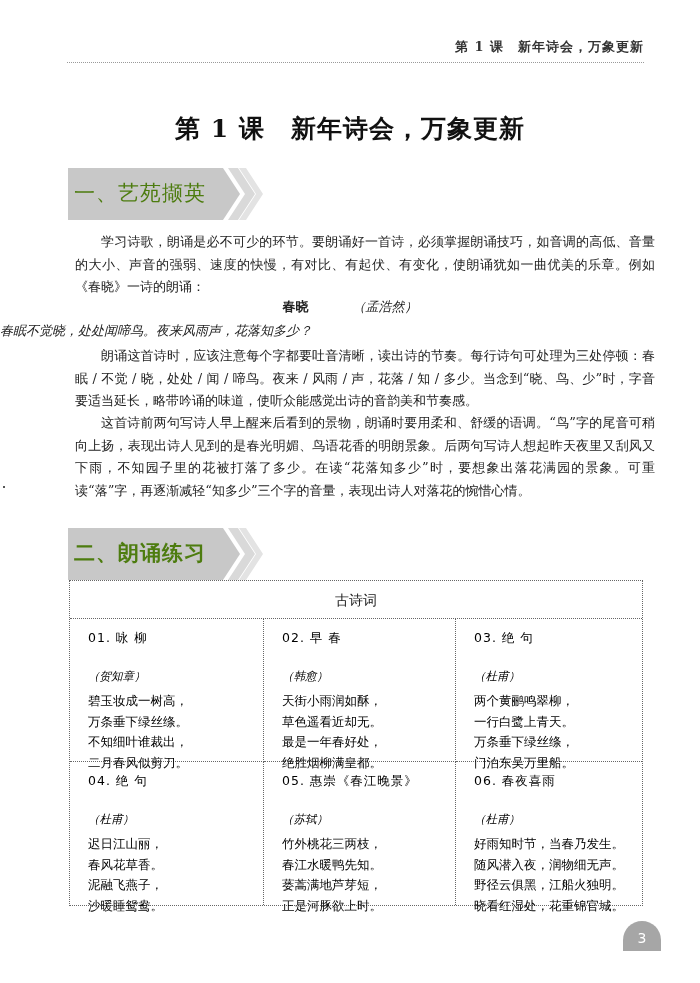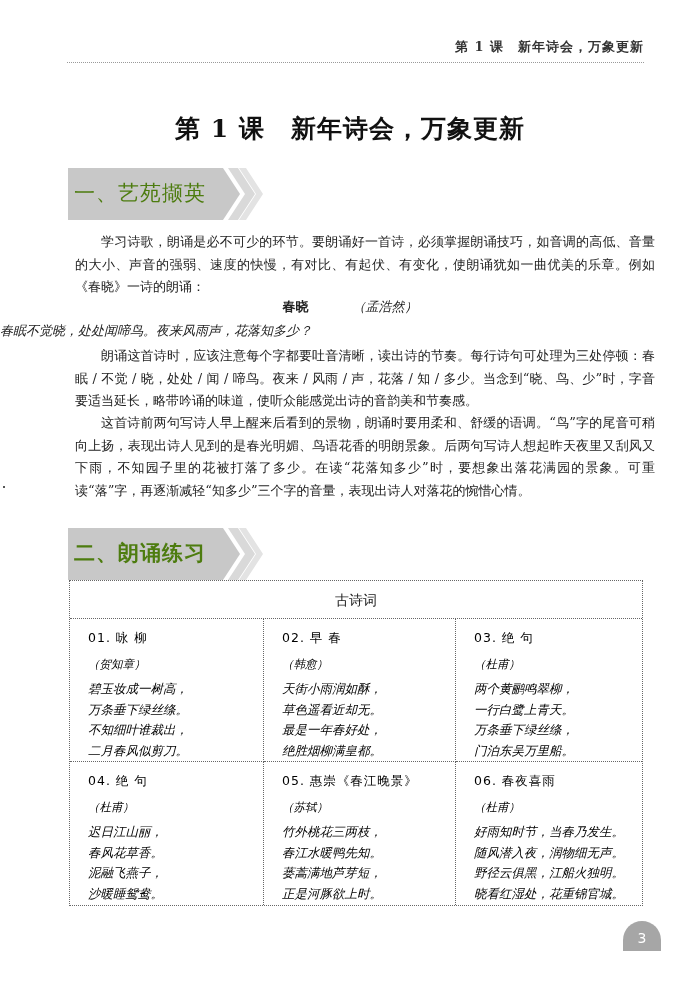--- a/index.html
+++ b/index.html
@@ -62,22 +62,22 @@
     height: 143px; padding: 8px 0 0 18px;
     border-right: 1px dotted #666; border-bottom: 1px dotted #666;
     font-size: 12.5px; color: #000000;
   }
   .cell:nth-child(3n) { border-right: none; }
   .cell:nth-child(n+4) { border-bottom: none; height: 143px; }
   .cell-title {
     font-family: "DejaVu Sans", "Liberation Sans", sans-serif;
     font-size: 12.5px; height: 26px; line-height: 22px; letter-spacing: 1px;
   }
-  .cell-author { font-size: 11.5px; font-style: italic; height: 26px; line-height: 22px; }
-  .cell-line { line-height: 20.5px; white-space: nowrap; font-style: italic; }
+  .cell-author { font-size: 11.5px; font-style: italic; height: 26px; line-height: 22px; margin-top: 12px; }
+  .cell-line { line-height: 20.5px; white-space: nowrap; }
 
   .page-number {
     position: absolute; left: 623px; top: 921px; width: 38px; height: 30px;
     background: #a6a6a6; border-radius: 19px 19px 0 0;
     color: #fff; font-family: "DejaVu Sans", "Liberation Sans", sans-serif;
     font-size: 14px; text-align: center; line-height: 34px;
   }
   .margin-mark {
     position: absolute; left: 3px; top: 486px; width: 2px; height: 2px; background: #555;
   }

